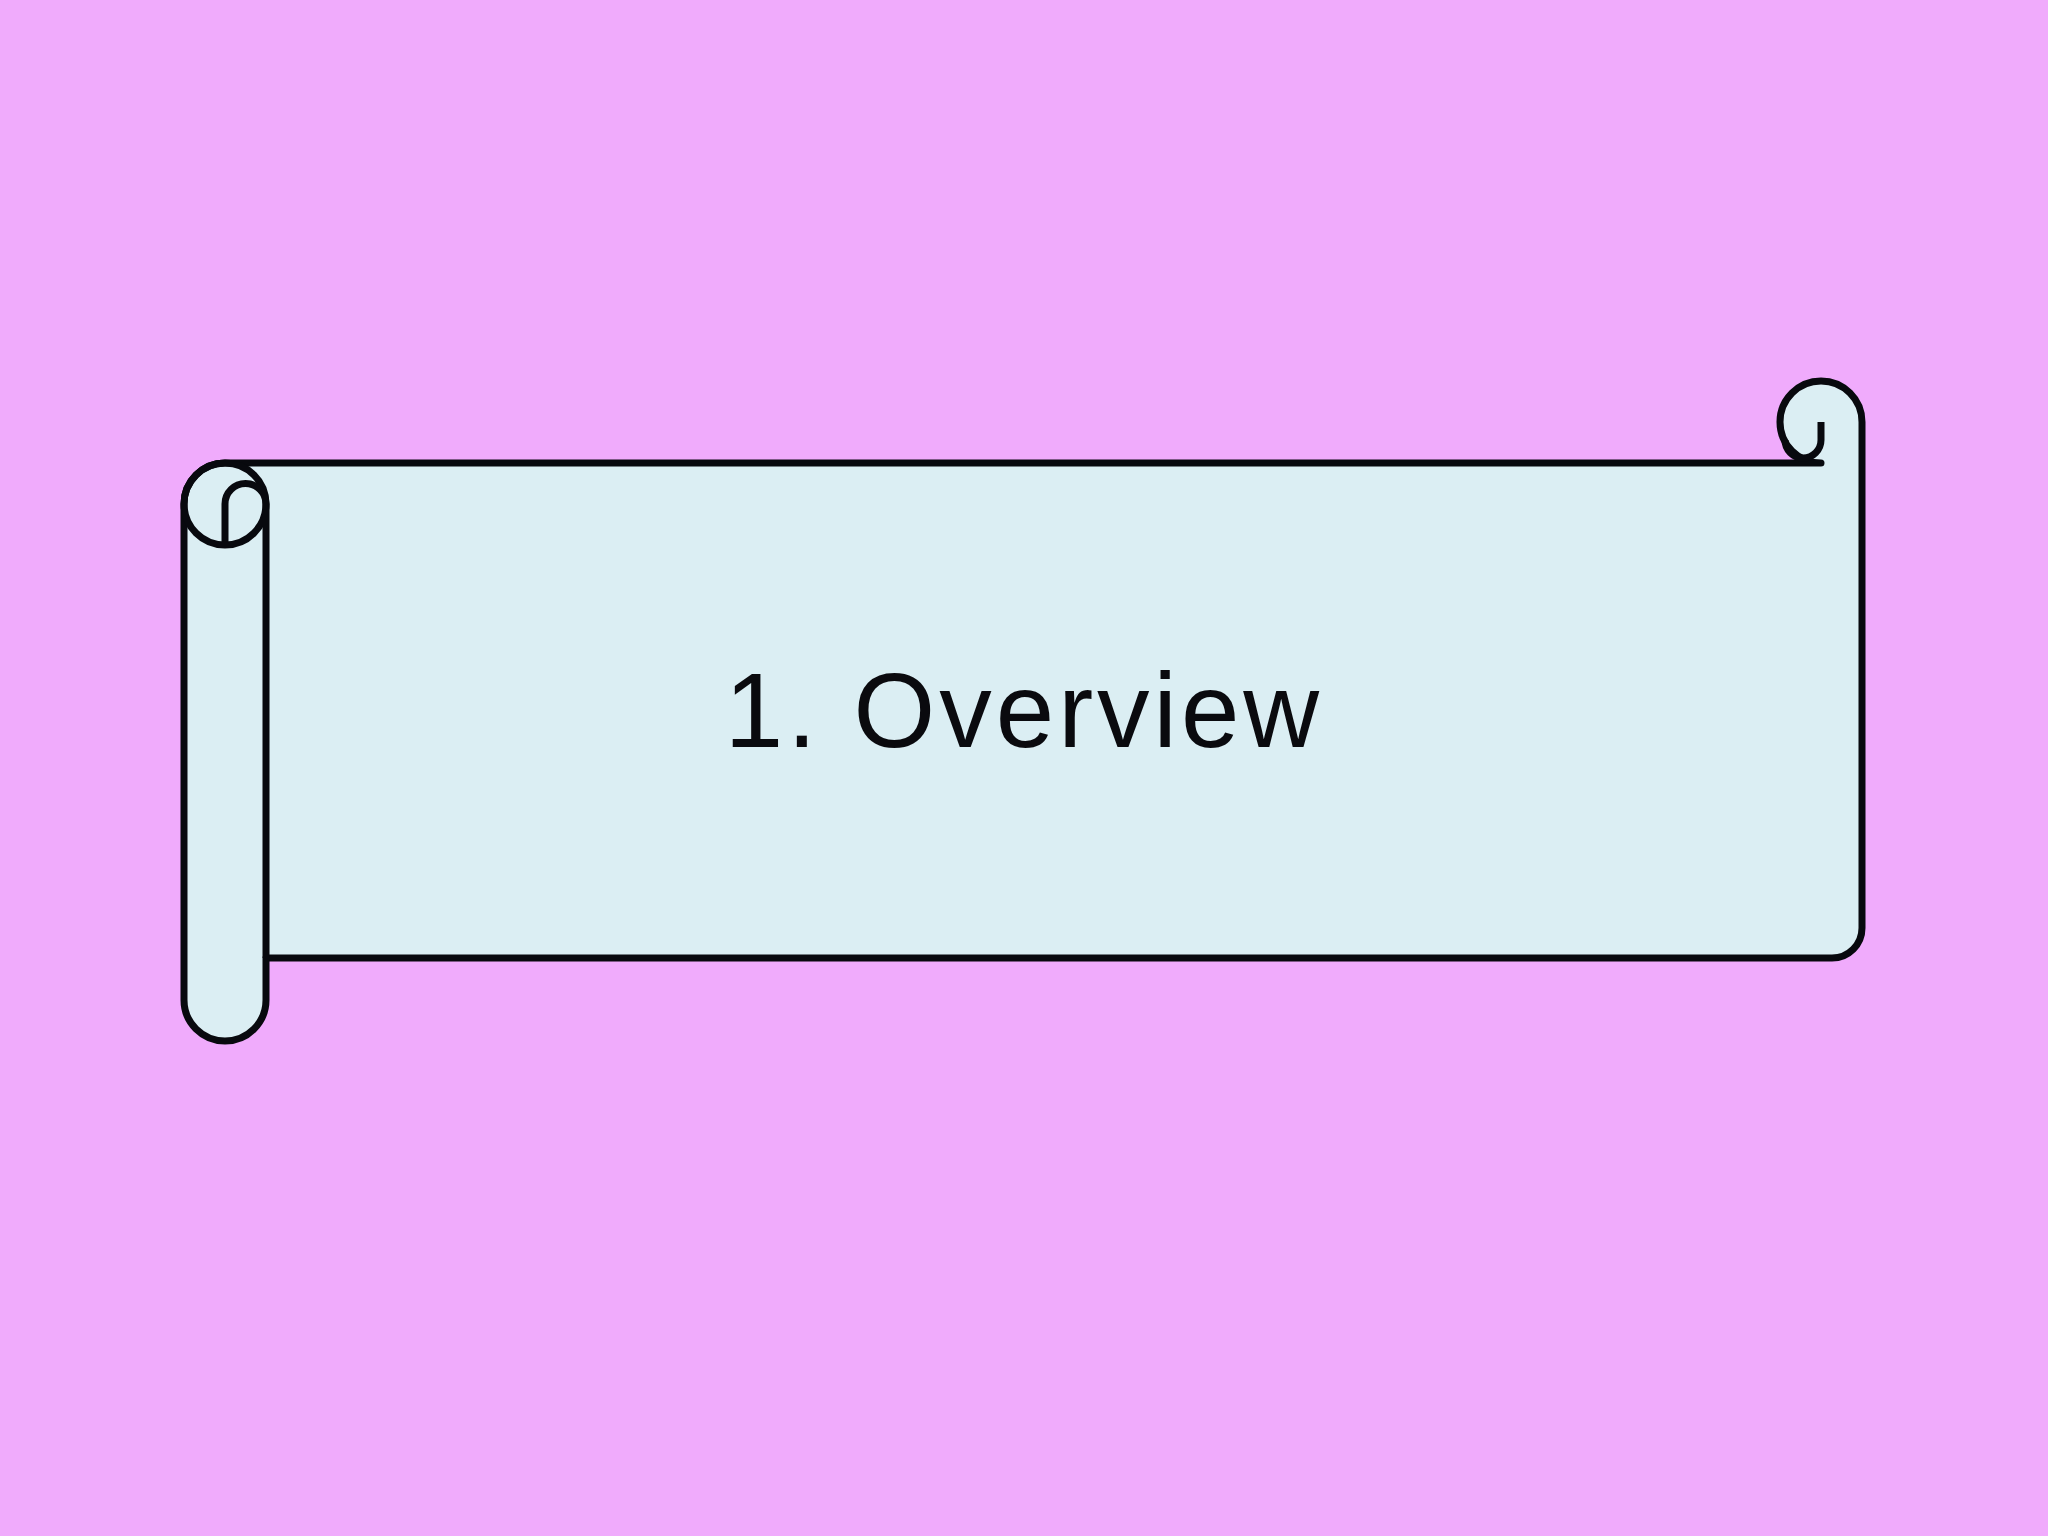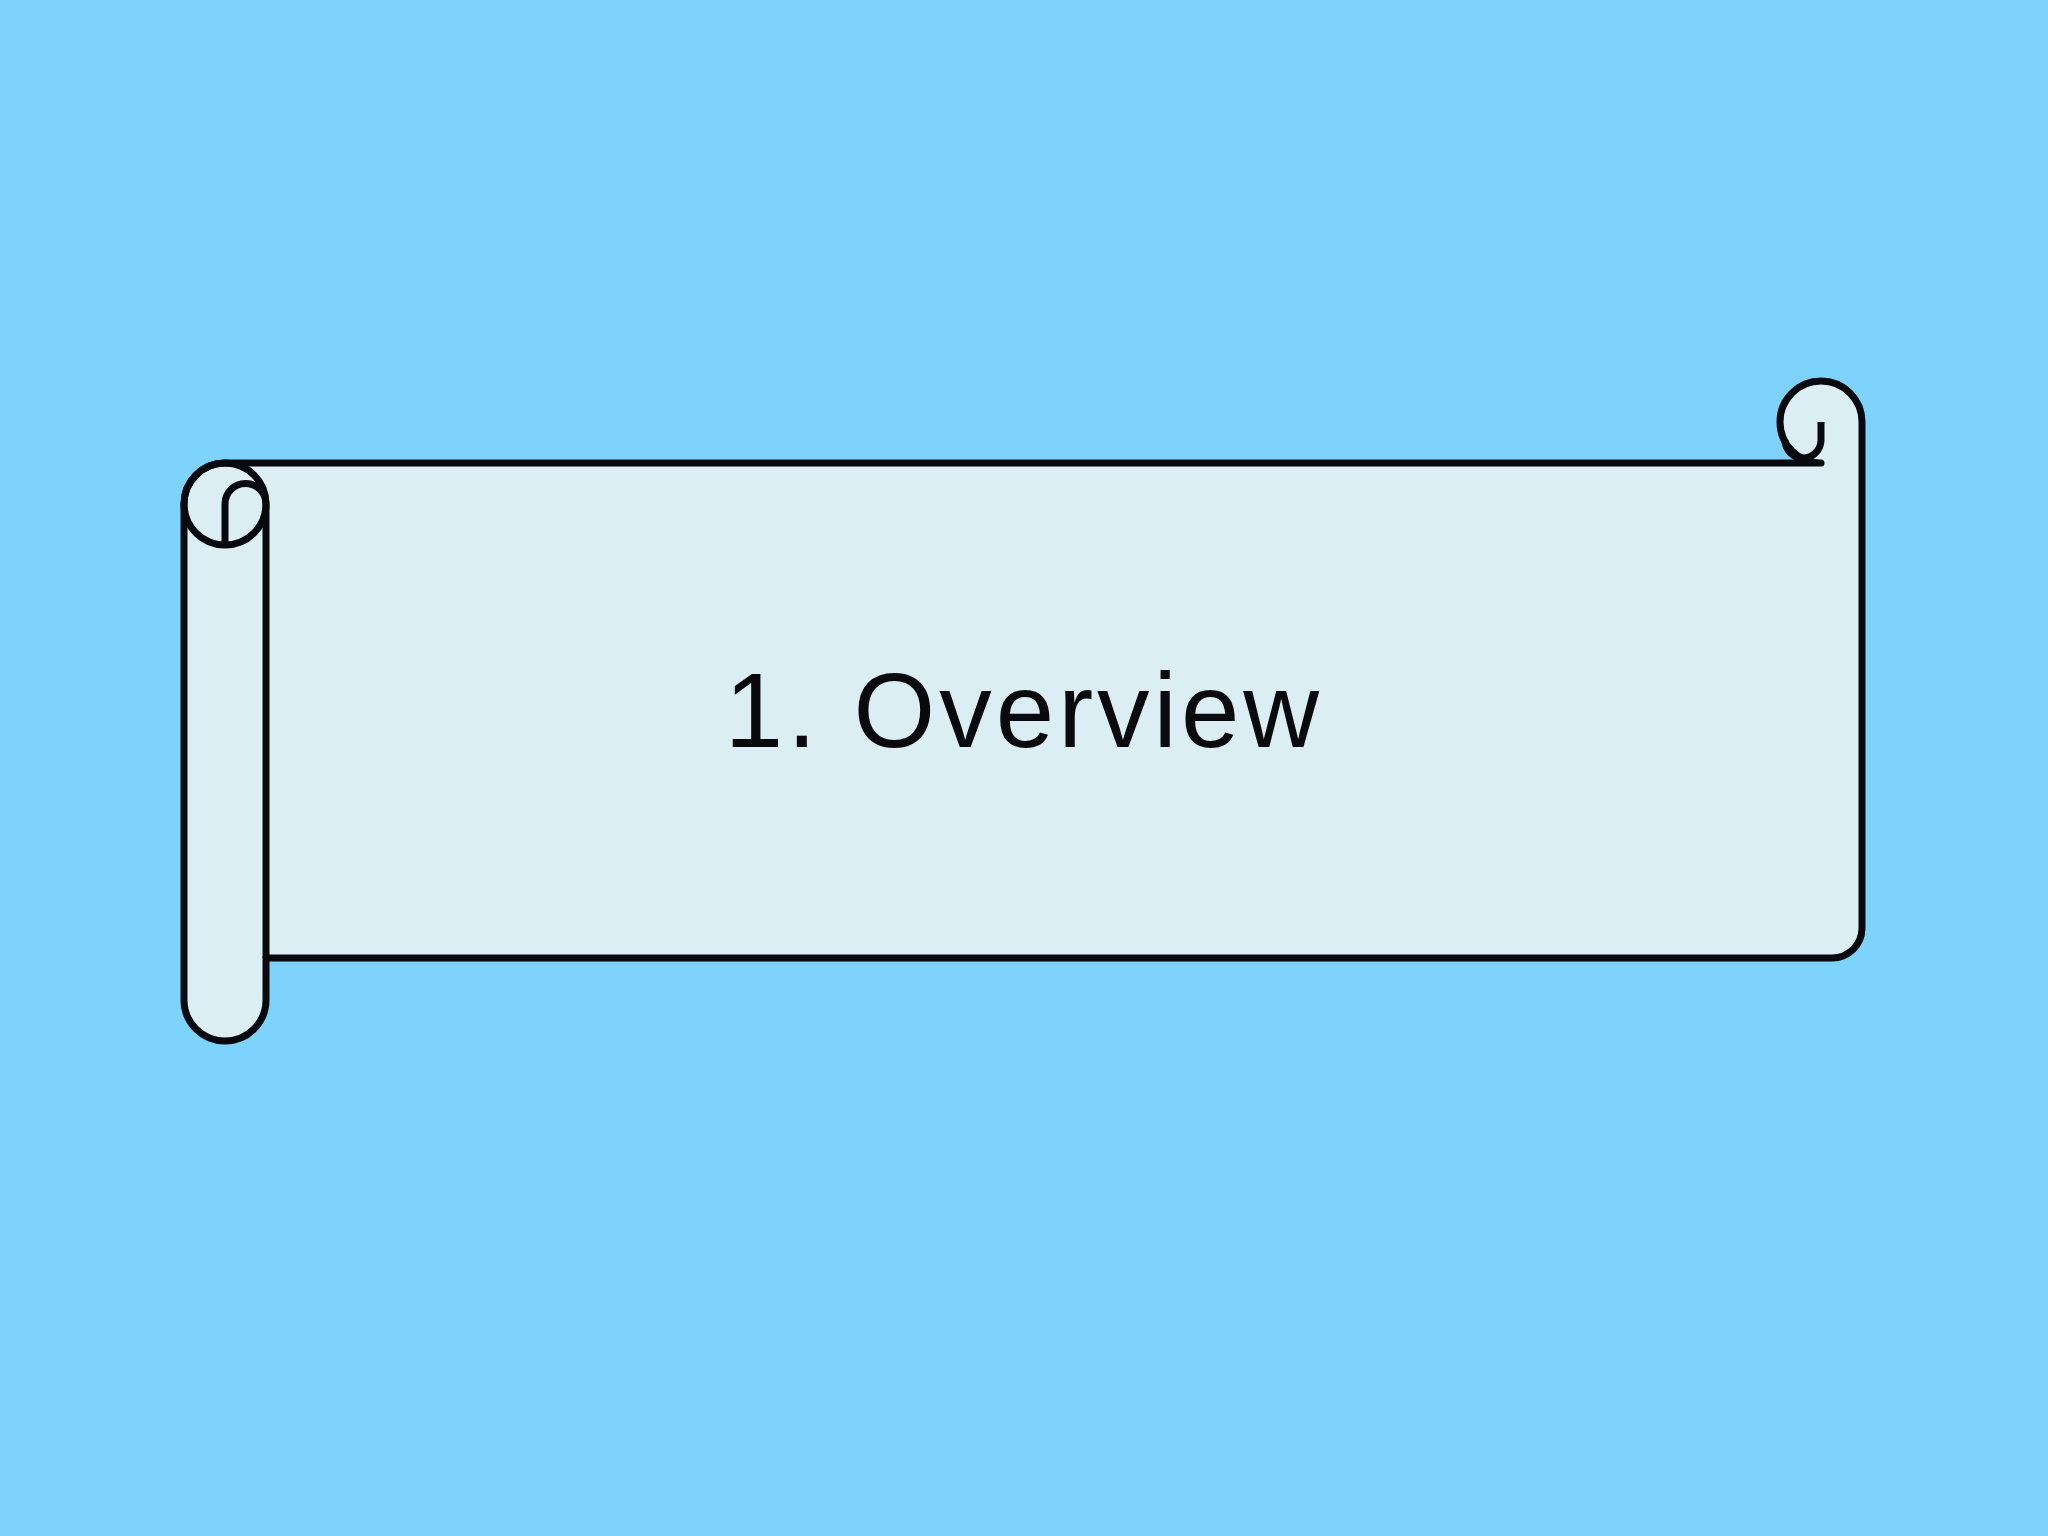--- a/index.html
+++ b/index.html
@@ -3,21 +3,21 @@
 <meta charset="utf-8">
 <style>
   html, body {
     margin: 0;
     padding: 0;
   }
   .slide {
     position: relative;
     width: 2048px;
     height: 1536px;
-    background: #7dd3fc;
+    background: #f0abfc;
     overflow: hidden;
     font-family: "Liberation Sans", sans-serif;
   }
   .scroll-svg {
     position: absolute;
     left: 0;
     top: 0;
     width: 2048px;
     height: 1536px;
     display: block;

